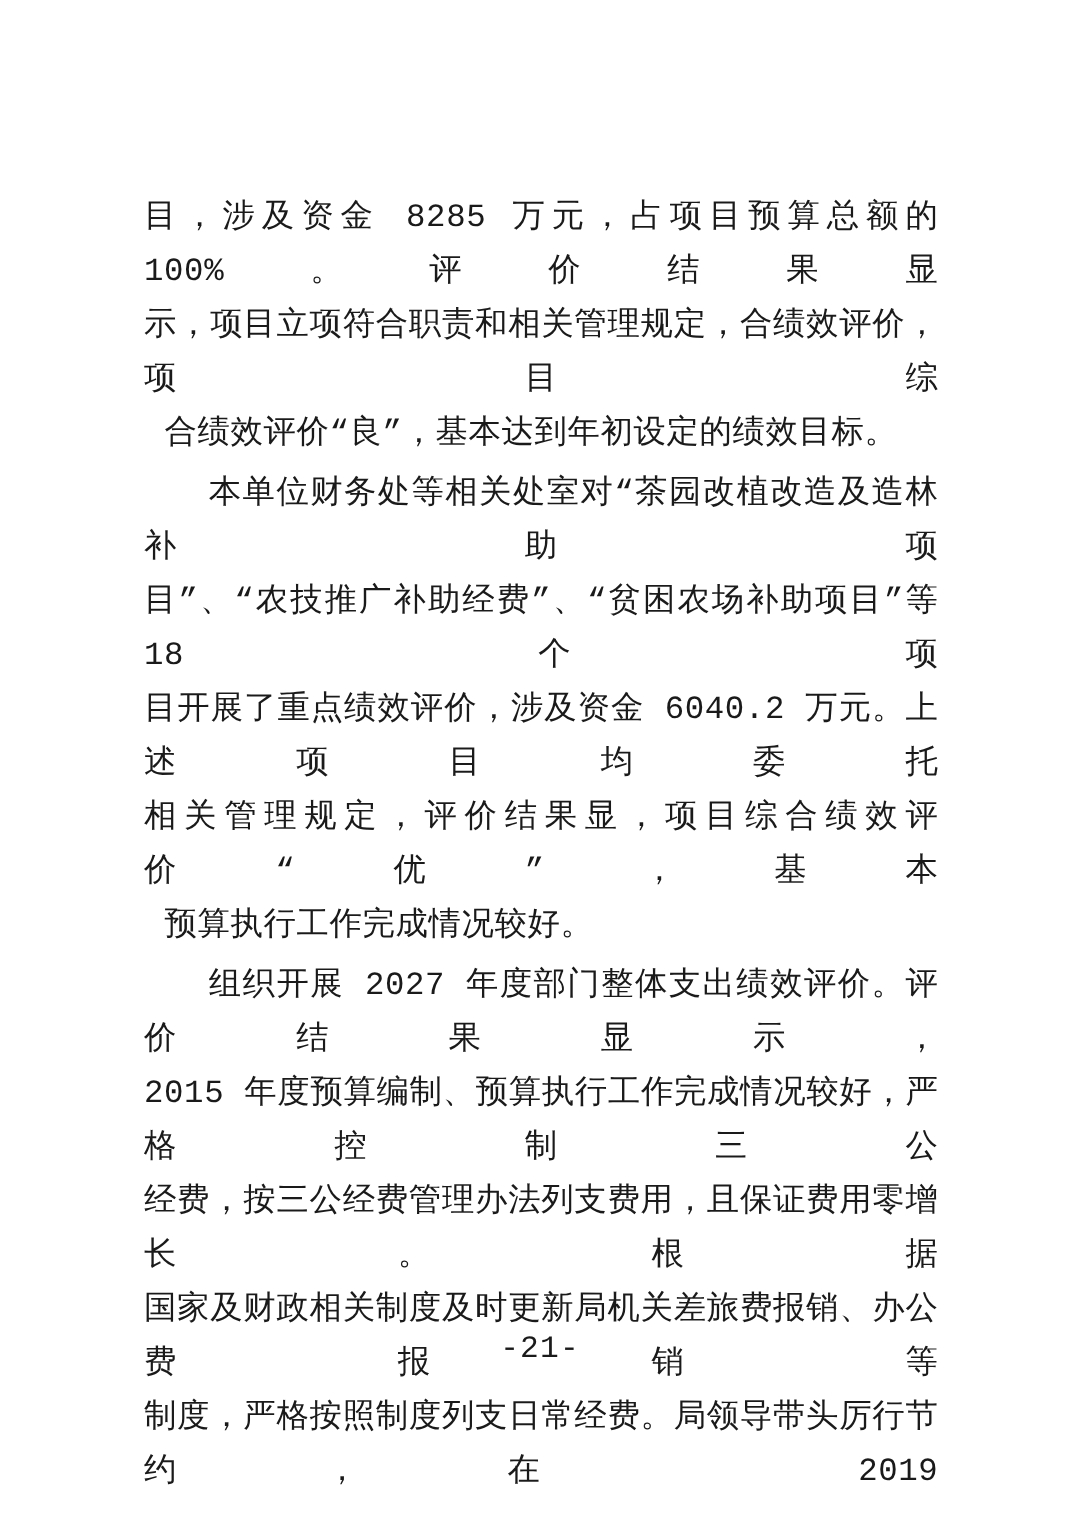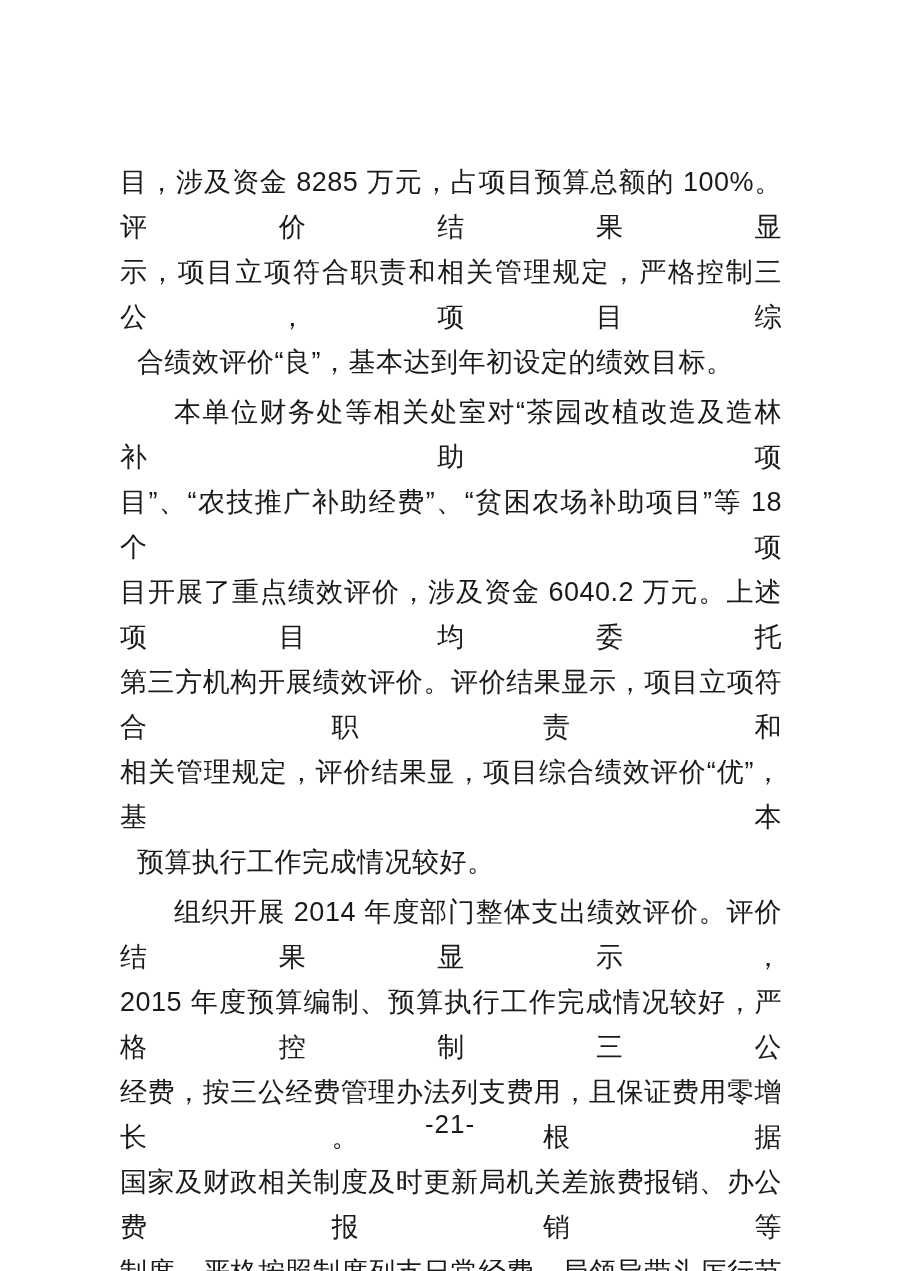--- a/index.html
+++ b/index.html
@@ -6,21 +6,21 @@
     margin: 0;
     padding: 0;
     background: #ffffff;
   }
   .page {
     position: relative;
     width: 900px;
     height: 1271px;
     background: #ffffff;
     overflow: hidden;
-    font-family: Liberation Sans, sans-serif;
+    font-family: Liberation Mono, monospace;
     color: #1a1a1a;
   }
   .text-block {
     position: absolute;
     left: 120px;
     top: 160px;
     width: 662px;
   }
   .paragraph {
     margin: 0 0 5px 0;
@@ -54,35 +54,34 @@
 </style>
 </head>
 <body>
 
 <div class="page">
 
   <div class="text-block">
 
     <div class="paragraph">
       <div class="line">目，涉及资金 8285 万元，占项目预算总额的 100%。评价结果显</div>
-      <div class="line">示，项目立项符合职责和相关管理规定，严格控制三公，项目综</div>
+      <div class="line">示，项目立项符合职责和相关管理规定，合绩效评价，项目综</div>
       <div class="line para-last">合绩效评价“良”，基本达到年初设定的绩效目标。</div>
     </div>
 
     <div class="paragraph">
       <div class="line indent">本单位财务处等相关处室对“茶园改植改造及造林补助项</div>
       <div class="line">目”、“农技推广补助经费”、“贫困农场补助项目”等 18 个项</div>
       <div class="line">目开展了重点绩效评价，涉及资金 6040.2 万元。上述项目均委托</div>
-      <div class="line">第三方机构开展绩效评价。评价结果显示，项目立项符合职责和</div>
       <div class="line">相关管理规定，评价结果显，项目综合绩效评价“优”，基本</div>
       <div class="line para-last">预算执行工作完成情况较好。</div>
     </div>
 
     <div class="paragraph">
-      <div class="line indent">组织开展 2014 年度部门整体支出绩效评价。评价结果显示，</div>
+      <div class="line indent">组织开展 2027 年度部门整体支出绩效评价。评价结果显示，</div>
       <div class="line">2015 年度预算编制、预算执行工作完成情况较好，严格控制三公</div>
       <div class="line">经费，按三公经费管理办法列支费用，且保证费用零增长。根据</div>
       <div class="line">国家及财政相关制度及时更新局机关差旅费报销、办公费报销等</div>
       <div class="line">制度，严格按照制度列支日常经费。局领导带头厉行节约，在 2019</div>
 
     </div>
 
   </div>
 
   <div class="page-number">-21-</div>

